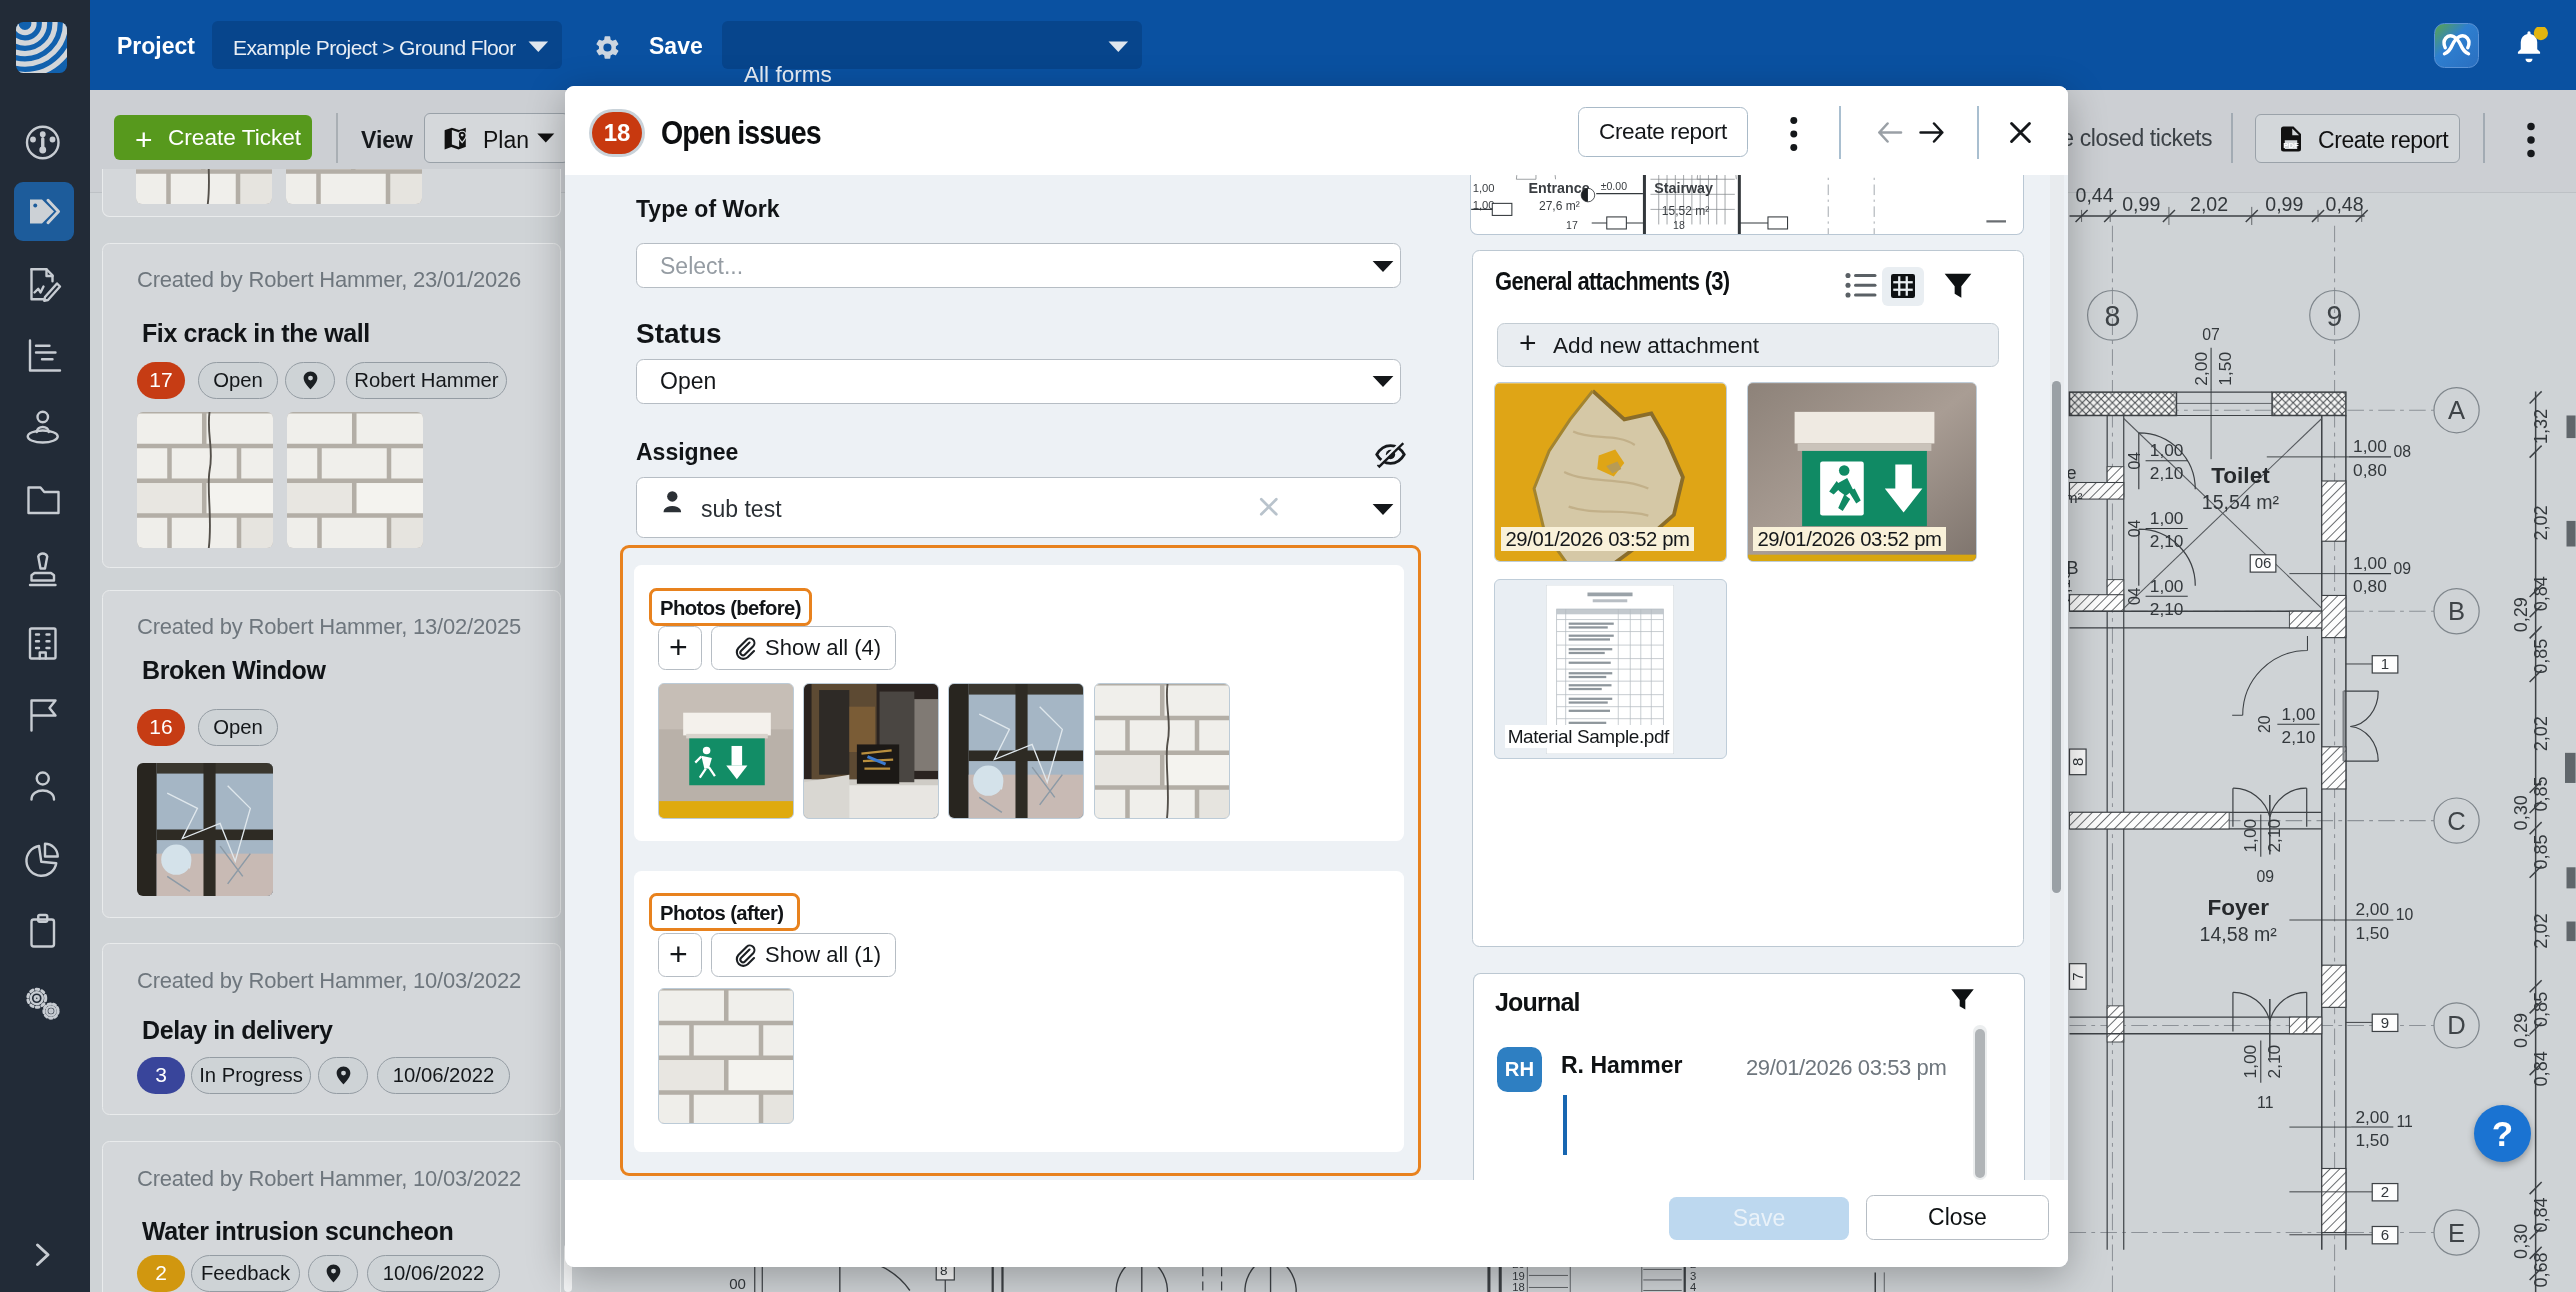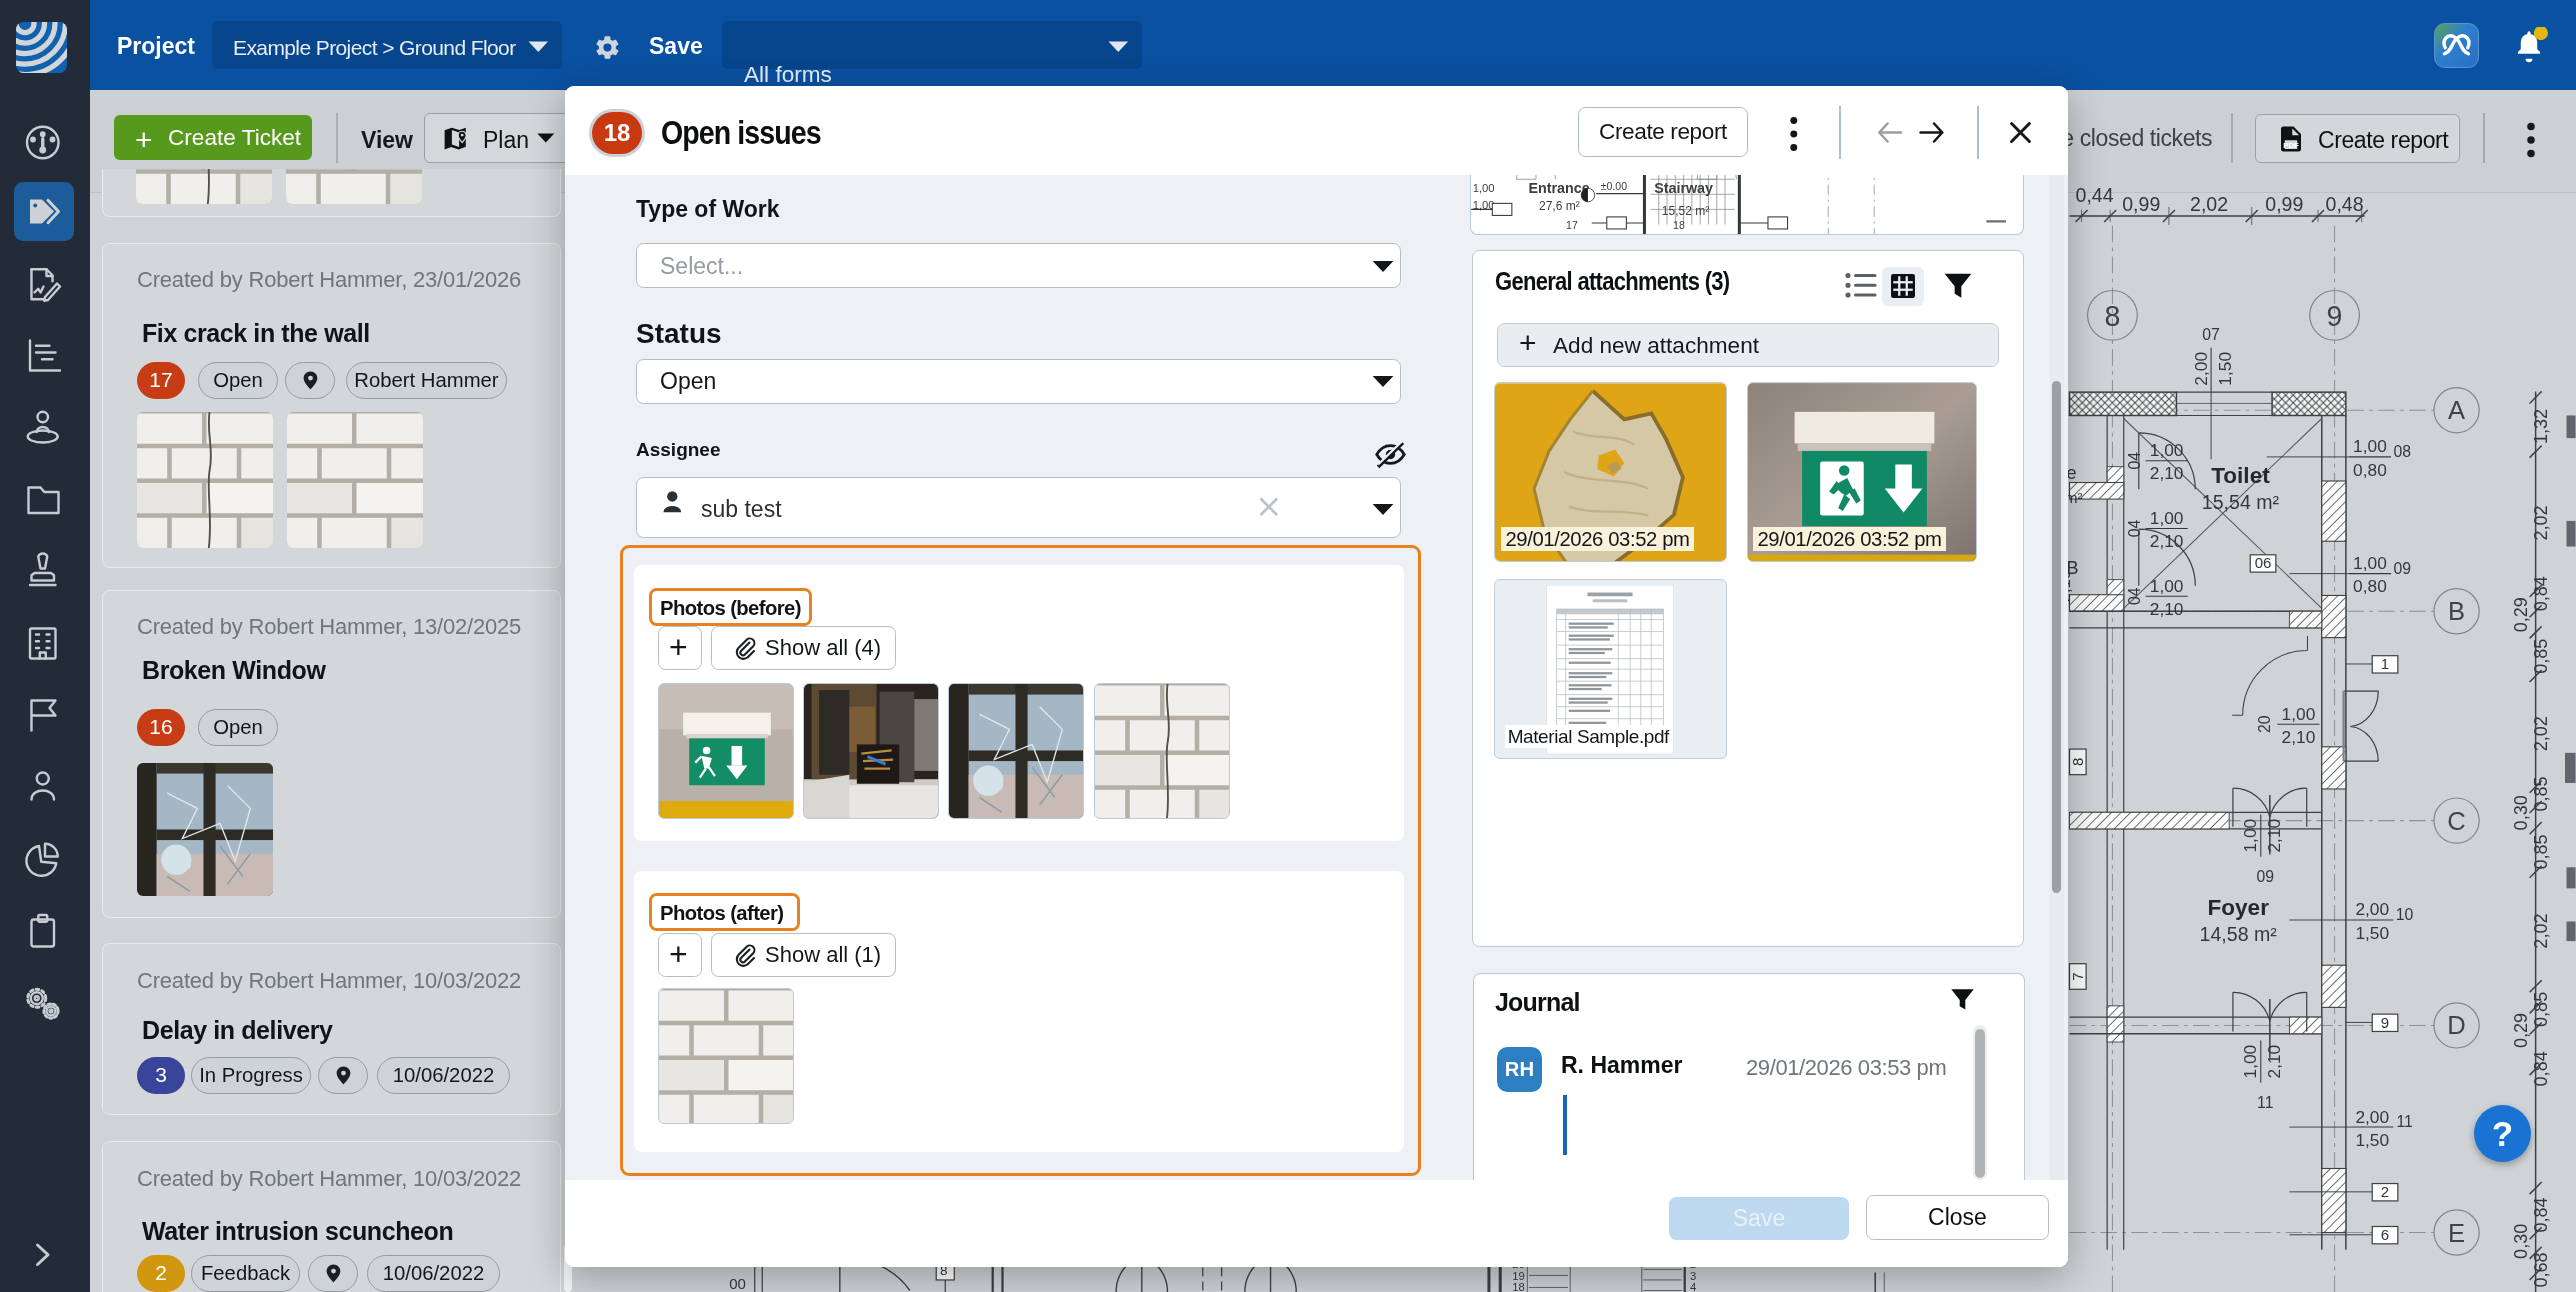--- a/index.html
+++ b/index.html
@@ -600,21 +600,21 @@
       <path d="M2 2 L15 16 L28 2 Z" fill="#14171a"></path>
     </svg>
 
   <div class="abs bold" style="left:71px;top:232px;font-size:28px;color:#111417;">Status</div>
   <div class="abs" style="left:71px;top:273px;width:765px;height:45px;background:#fff;border:1.5px solid #b6bdc4;border-radius:7.5px;"></div>
   <div class="abs" style="left:95px;top:282px;font-size:23px;color:#14171a;">Open</div>
   <svg class="abs" style="left:806px;top:288px;" width="24" height="15" viewBox="0 0 30 18">
       <path d="M2 2 L15 16 L28 2 Z" fill="#14171a"></path>
     </svg>
 
-  <div class="abs bold" style="left:71px;top:353px;font-size:19px;color:#111417;">Assignee</div>
+  <div class="abs bold" style="left:71px;top:353px;font-size:23px;color:#111417;">Assignee</div>
   <svg class="abs" style="left:809px;top:354px;" width="33" height="29" viewBox="0 0 24 21">
       <path d="M12 4 C7.7 4 4.2 6.6 2 10.5 C4.2 14.4 7.7 17 12 17 C16.3 17 19.8 14.4 22 10.5 C19.8 6.6 16.3 4 12 4 Z" fill="none" stroke="#16191c" stroke-width="2"></path>
       <circle cx="12" cy="10.5" r="3.4" fill="#16191c"></circle>
       <line x1="3" y1="19.5" x2="21" y2="2" stroke="#16191c" stroke-width="2.6"></line>
       <line x1="3" y1="17.8" x2="21" y2="0.3" stroke="#edf1f5" stroke-width="1.6"></line>
     </svg>
   <div class="abs" style="left:71px;top:391px;width:765px;height:61px;background:#fff;border:1.5px solid #b6bdc4;border-radius:7.5px;"></div>
   <svg class="abs" style="left:96px;top:404px;" width="22.6" height="24" viewBox="0 0 24 26">
       <circle cx="12" cy="7" r="5.6" fill="#2b3035"></circle>
       <path d="M2.5 24 C2.5 15 21.5 15 21.5 24 Z" fill="#2b3035"></path>

